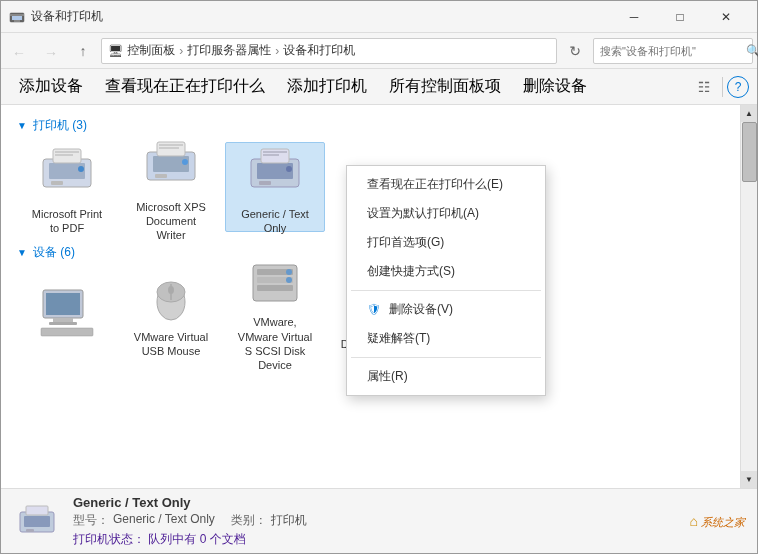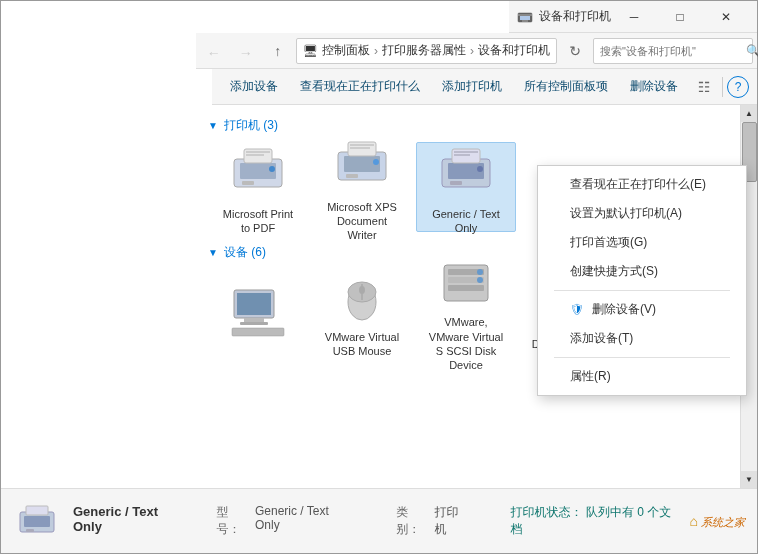--- a/index.html
+++ b/index.html
@@ -13,21 +13,20 @@
     }
 
     
     .window {
       width: 758px;
       height: 554px;
       border: 1px solid #999;
       display: flex;
       flex-direction: column;
       background: #fff;
-      align-items: flex-end;
     }
 
     .title-bar {
       height: 32px;
       background: #f5f5f5;
       display: flex;
       align-items: center;
       padding: 0 8px;
       border-bottom: 1px solid #ddd;
       justify-content: space-between;
@@ -131,22 +130,22 @@
       align-items: center;
       padding: 0 8px;
       gap: 2px;
     }
     .toolbar-btn {
       height: 28px;
       padding: 0 10px;
       border: none;
       background: transparent;
       cursor: pointer;
-      font-size: 12px;
-      color: #0c4a6e;
+      font-size: 16px;
+      color: #000000;
       border-radius: 2px;
       white-space: nowrap;
     }
     .toolbar-right {
       margin-left: auto;
       display: flex;
       align-items: center;
       gap: 4px;
     }
     .view-btn {
@@ -290,21 +289,21 @@
     
     .context-menu {
       position: absolute;
       top: 60px;
       left: 345px;
       background: #fff;
       border: 1px solid #ccc;
       box-shadow: 2px 4px 12px rgba(0,0,0,0.2);
       min-width: 200px;
       z-index: 100;
-      padding: 4px 16px;
+      padding: 4px 4px;
     }
     .ctx-item {
       padding: 6px 24px 6px 16px;
       cursor: pointer;
       font-size: 12px;
       color: #333;
       display: flex;
       align-items: center;
       gap: 8px;
     }
@@ -332,43 +331,42 @@
       width: 48px;
       height: 48px;
       display: flex;
       align-items: center;
       justify-content: center;
       flex-shrink: 0;
     }
     .status-info {
       flex: 1;
       display: flex;
-      flex-direction: row;
+      flex-direction: column;
       gap: 2px;
     }
     .status-name {
       font-size: 13px;
       font-weight: 600;
       color: #333;
     }
     .status-meta {
       display: flex;
       gap: 16px;
       font-size: 12px;
       color: #555;
     }
     .status-meta-item {
       display: flex;
       gap: 4px;
     }
-    .status-meta-label { color: #666; margin-left: 28px; }
+    .status-meta-label { color: #666; }
     .status-print-state {
       font-size: 12px;
-      color: #0f766e;
-      margin-left: 40px;
+      color: #4c1d95;
     }
     .watermark {
       font-size: 11px;
       color: #999;
       text-align: right;
       font-style: italic;
     }
 
     
     .printer-svg { width: 64px; height: 64px; }
@@ -582,21 +580,21 @@
       </div>
       <div class="ctx-item">
         <span>创建快捷方式(S)</span>
       </div>
       <div class="ctx-sep"></div>
       <div class="ctx-item">
         <span style="color:#0078d7;font-size:11px;">🛡</span>
         <span>删除设备(V)</span>
       </div>
       <div class="ctx-item">
-        <span>添加设备(T)</span>
+        <span>疑难解答(T)</span>
       </div>
       <div class="ctx-sep"></div>
       <div class="ctx-item">
         <span>属性(R)</span>
       </div>
     </div>
   </div>
 
   <div class="status-bar">
     <div class="status-icon">

